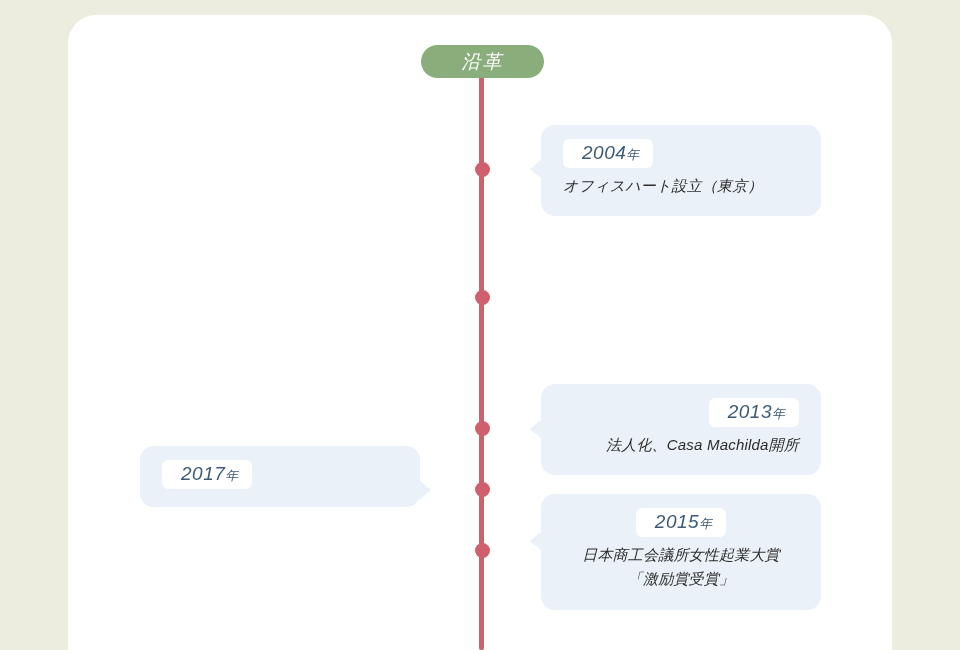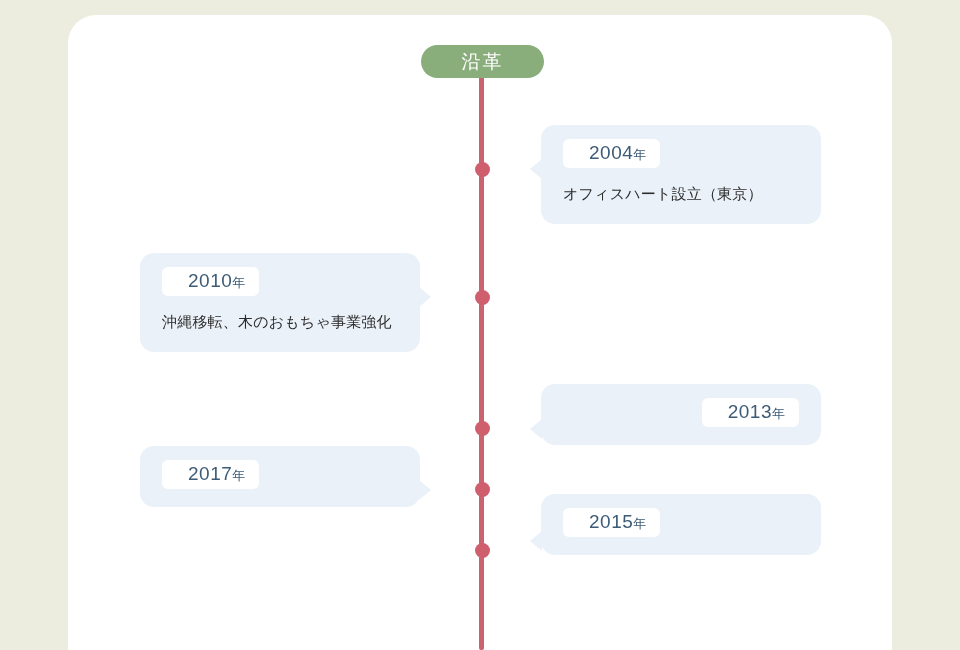--- a/index.html
+++ b/index.html
@@ -12,20 +12,21 @@
     overflow: hidden;
     background: #ecedde;
     font-family: "Liberation Sans", "DejaVu Sans", sans-serif;
     -webkit-font-smoothing: antialiased;
   }
 
   #stage {
     position: relative;
     width: 888px;
     height: 650px;
+    font-style: italic;
   }
 
   
   .panel {
     position: absolute;
     left: 68px;
     top: 15px;
     width: 824px;
     height: 635px;
     background: #ffffff;
@@ -94,54 +95,54 @@
   }
   .card.left .arrow {
     right: -11px;
     border-left: 12px solid #eaf1f8;
   }
 
   .year-pill {
     display: inline-block;
     background: #ffffff;
     border-radius: 6px;
-    padding: 3px 14px 4px 26px;
+    padding: 3px 14px 4px 19px;
     color: #3d5b76;
     font-size: 19px;
     letter-spacing: 0.5px;
     white-space: nowrap;
   }
   .year-pill .suffix {
     font-size: 13px;
     letter-spacing: 0;
   }
 
   .card-body {
-    margin-top: 14px;
+    margin-top: 6px;
     color: #2b2b2b;
     font-size: 15px;
     line-height: 1.62;
     letter-spacing: 0.2px;
     white-space: pre-line;
   }
 
   
   #card-2004 { left: 541px; top: 125px; }
   #card-2004 .arrow { top: 34px; }
 
   #card-2010 { left: 140px; top: 253px; }
   #card-2010 .arrow { top: 34px; }
 
   #card-2013 { left: 541px; top: 384px; text-align: right; }
   #card-2013 .arrow { top: 35px; }
 
   #card-2014 { left: 140px; top: 446px; }
   #card-2014 .arrow { top: 34px; }
 
-  #card-2015 { left: 541px; top: 494px; }
+  #card-2015 { left: 541px; top: 494px; text-align: center; }
   #card-2015 .arrow { top: 37px; }
 </style>
 </head>
 <body>
 
 <div id="stage">
 
   <div class="panel"></div>
 
   <div class="axis-line"></div>
@@ -153,34 +154,32 @@
   <div class="axis-dot" style="top:428px;"></div>
   <div class="axis-dot" style="top:489px;"></div>
   <div class="axis-dot" style="top:550px;"></div>
 
   <div class="card right" id="card-2004">
     <span class="arrow"></span>
     <span class="year-pill"><span>2004</span><span class="suffix">年</span></span>
     <div class="card-body">オフィスハート設立（東京）</div>
   </div>
 
-  <div class="card left" id="card-2010">
-    <span class="arrow"></span>
-    <span class="year-pill"><span>2010</span><span class="suffix">年</span></span>
-    <div class="card-body">沖縄移転、木のおもちゃ事業強化</div>
-  </div>
 
   <div class="card right" id="card-2013">
     <span class="arrow"></span>
     <span class="year-pill"><span>2013</span><span class="suffix">年</span></span>
+    <div class="card-body">法人化、Casa Machilda開所</div>
   </div>
 
   <div class="card left" id="card-2014">
     <span class="arrow"></span>
     <span class="year-pill"><span>2017</span><span class="suffix">年</span></span>
   </div>
 
   <div class="card right" id="card-2015">
     <span class="arrow"></span>
     <span class="year-pill"><span>2015</span><span class="suffix">年</span></span>
+    <div class="card-body">日本商工会議所女性起業大賞
+「激励賞受賞」</div>
   </div>
 
 </div>
 
 </body></html>

